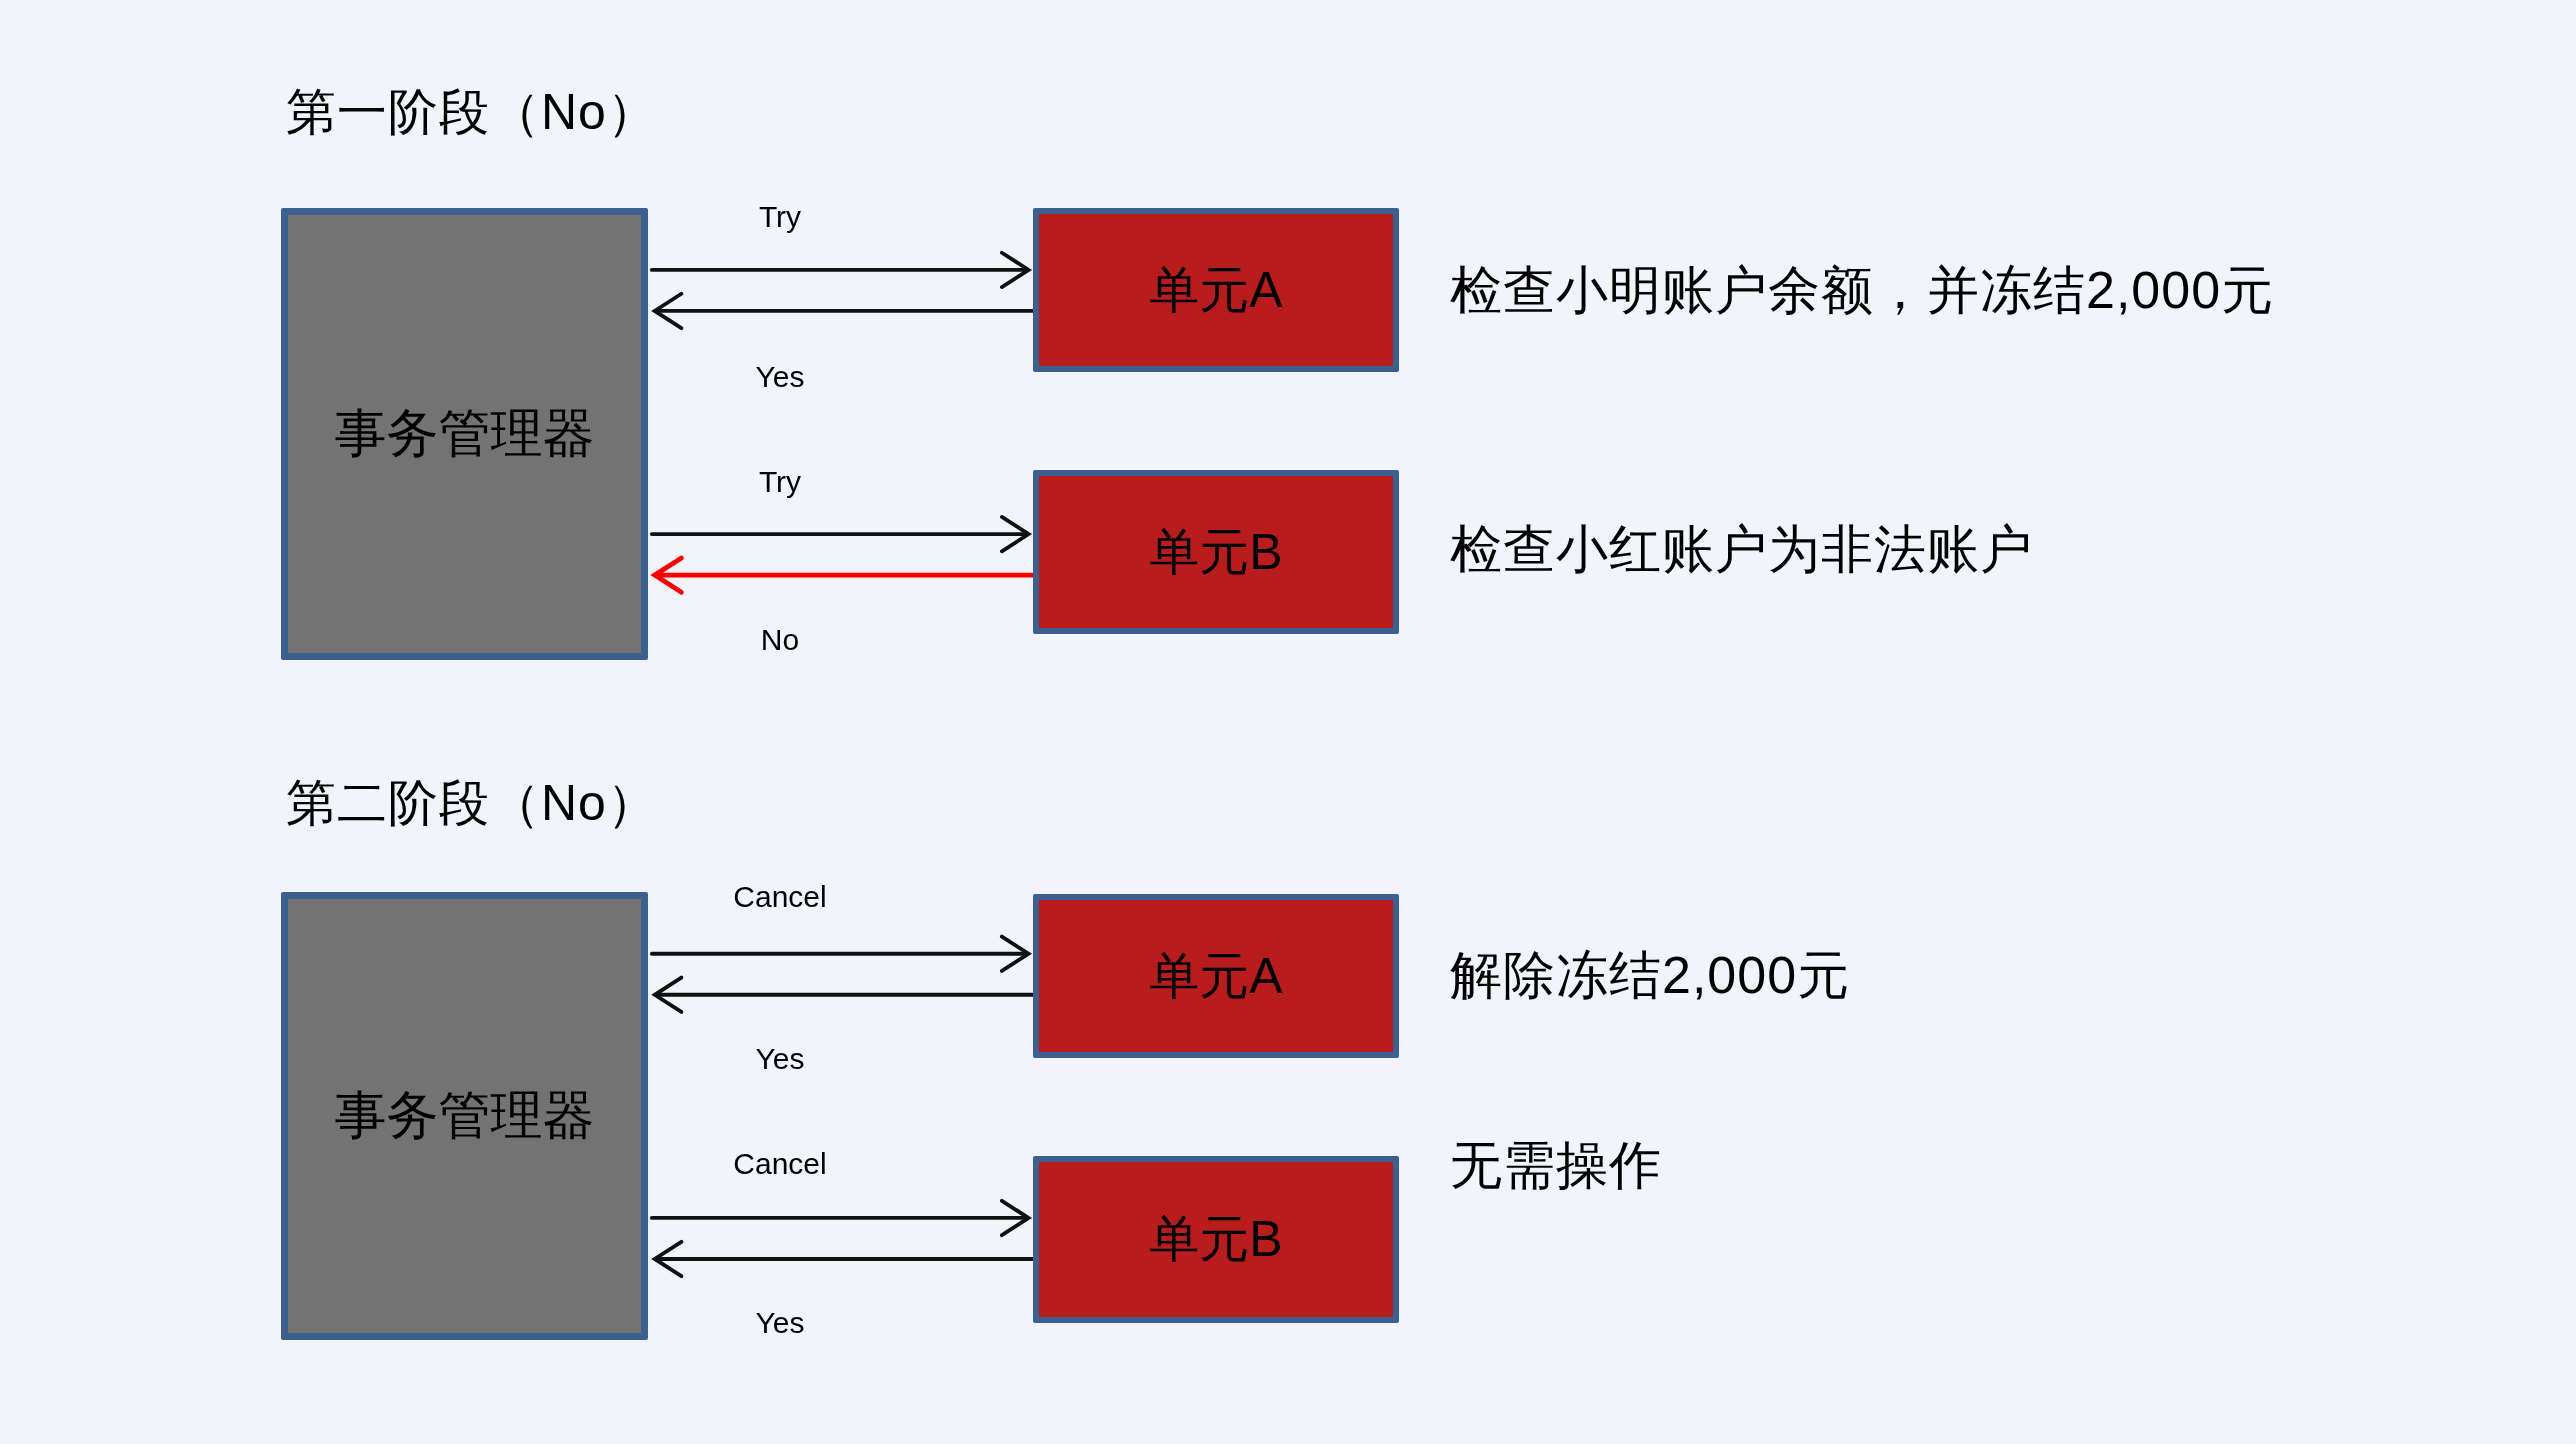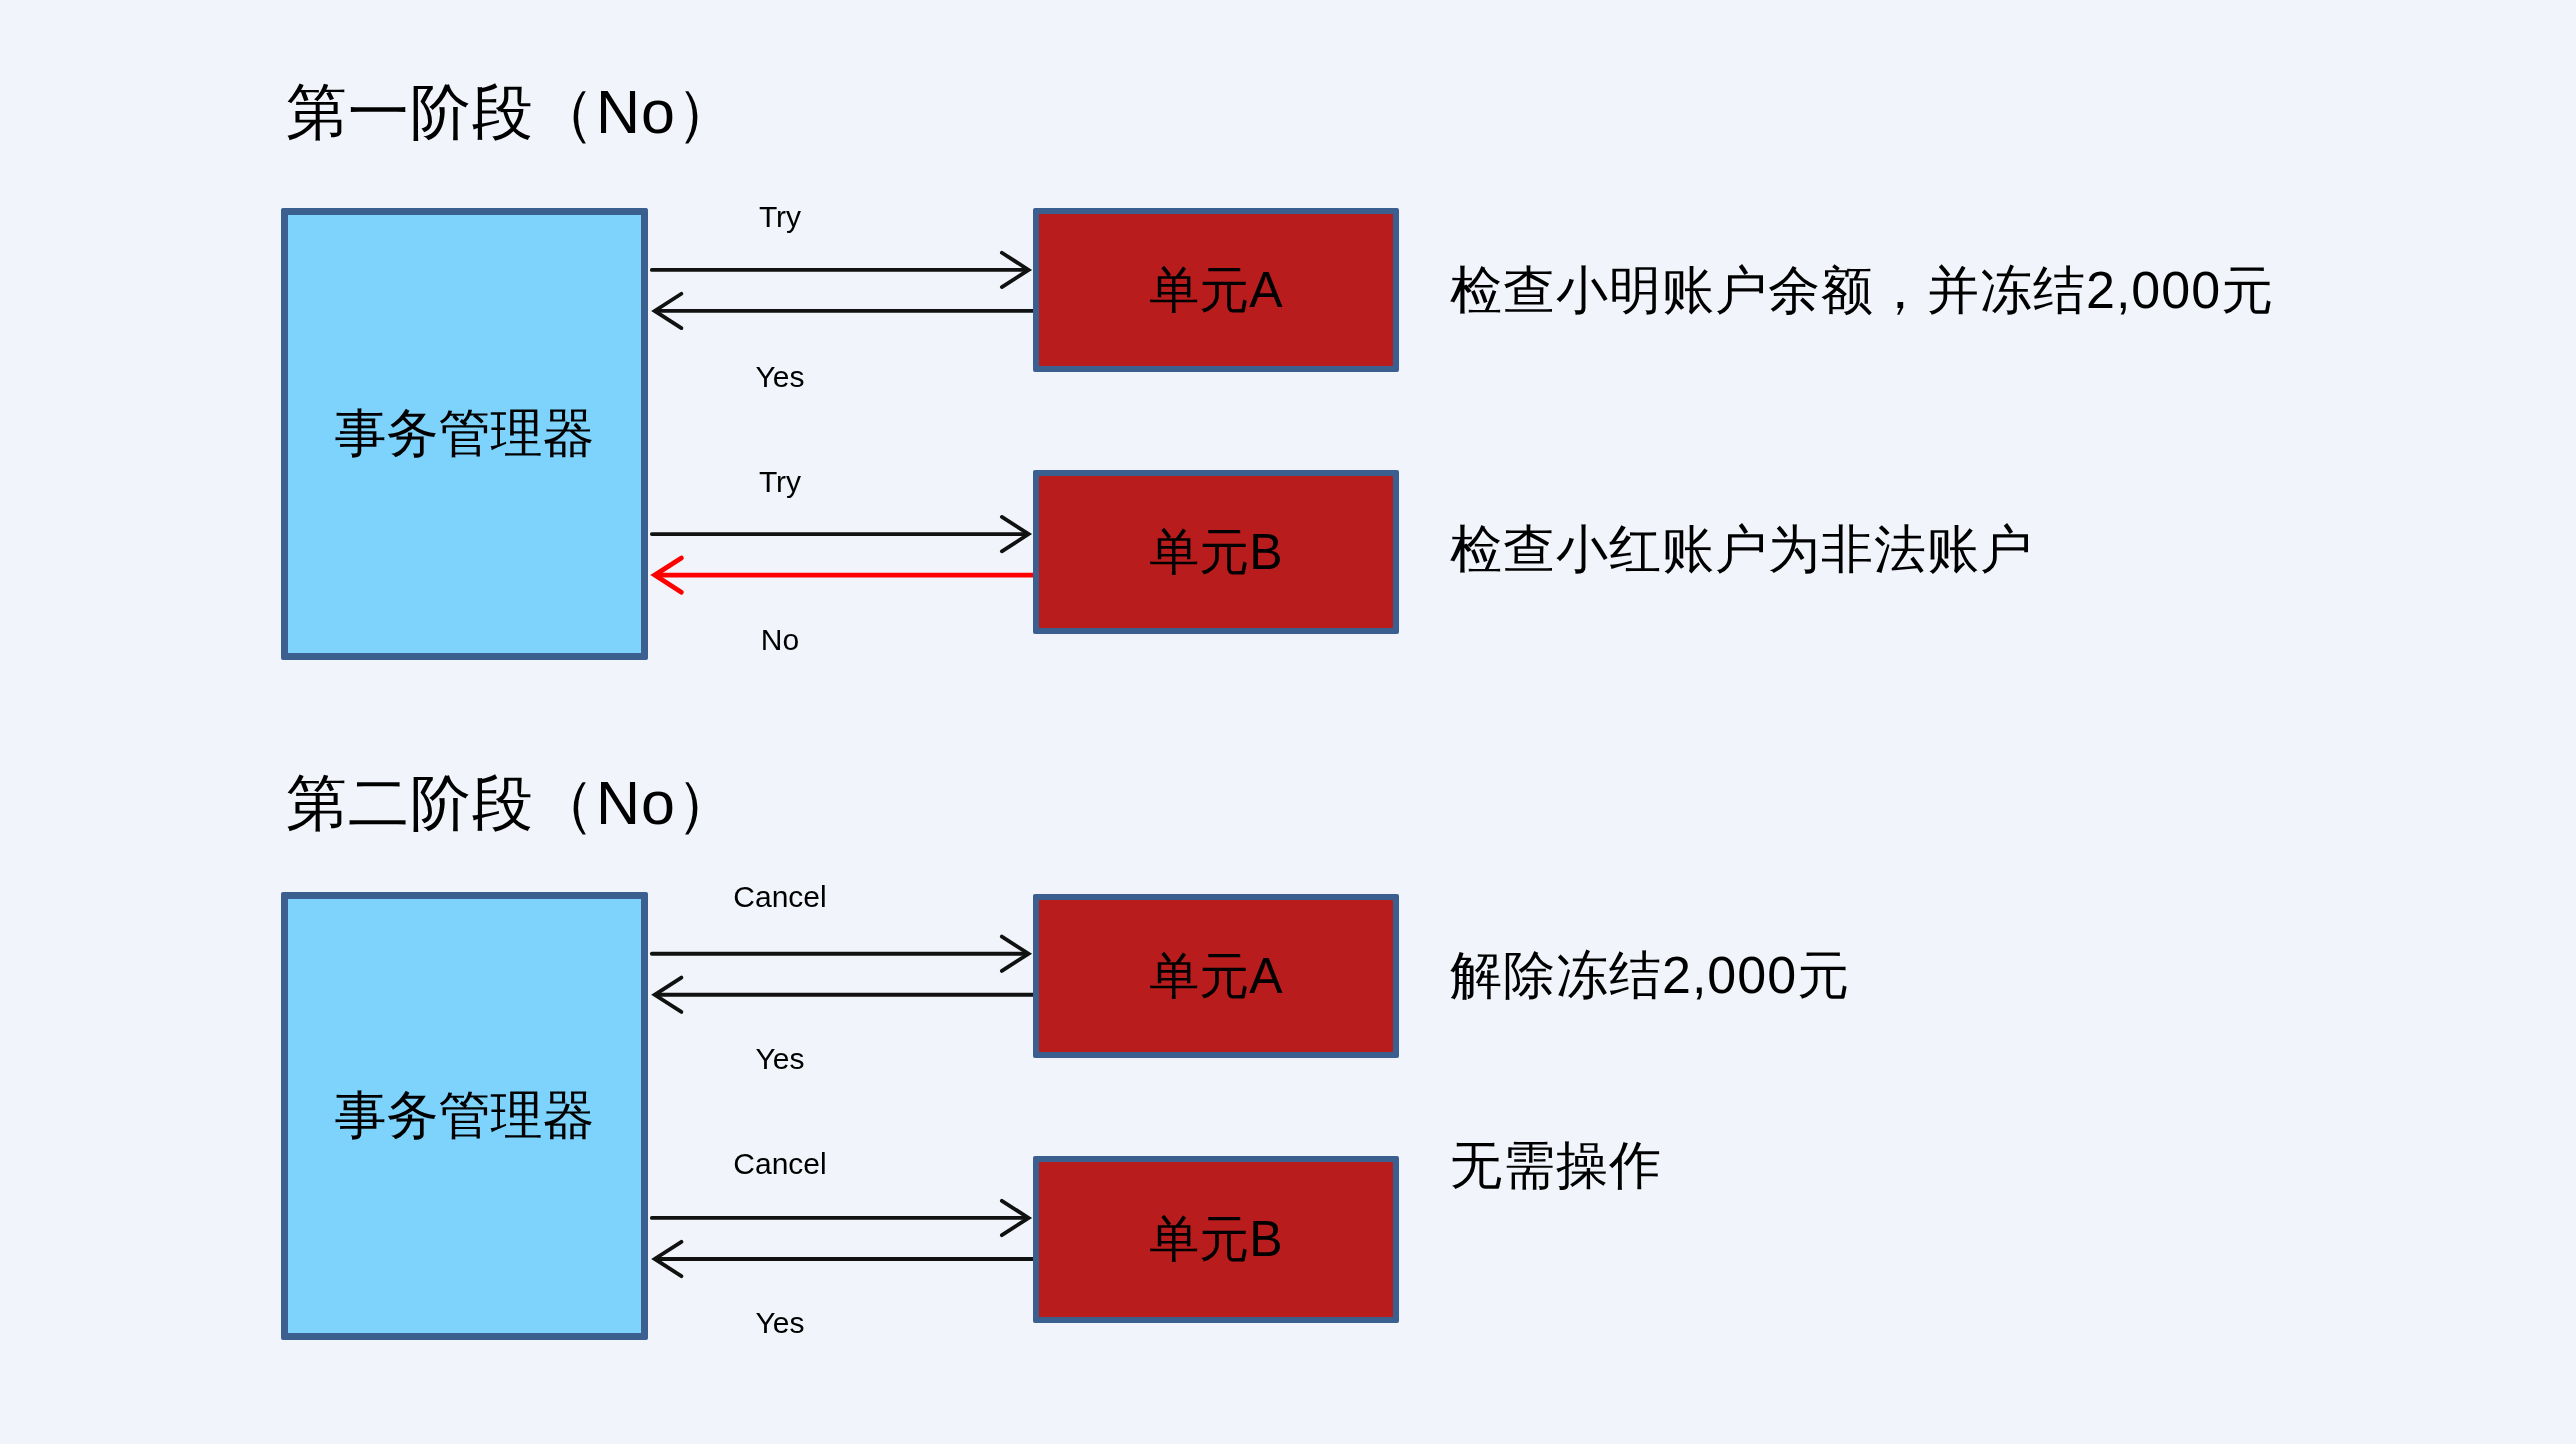--- a/index.html
+++ b/index.html
@@ -9,26 +9,26 @@
     font-family:"Liberation Sans","DejaVu Sans",sans-serif;
     color:#000;
     position:relative;
     overflow:hidden;
   }
   .canvas{position:absolute;inset:0;}
   .arrows{position:absolute;left:0;top:0;width:2576px;height:1444px;pointer-events:none;}
 
   .phase-title{
     position:absolute;left:286px;
-    font-size:61px;line-height:57px;font-weight:400;
+    font-size:50px;line-height:57px;font-weight:400;
     white-space:nowrap;letter-spacing:1px;
   }
   .manager-box{
     position:absolute;left:281px;width:367px;
-    background:#7dd3fc;border:7.6px solid #3B608F;border-radius:1.9px;
+    background:#737373;border:7.6px solid #3B608F;border-radius:1.9px;
     box-sizing:border-box;
     display:flex;align-items:center;justify-content:center;
   }
   .manager-box .label{font-size:52px;white-space:nowrap;}
   .unit-box{
     position:absolute;left:1033px;width:366px;height:164px;
     background:#b91c1c;border:6.7px solid #3B608F;border-radius:1.9px;
     box-sizing:border-box;
     display:flex;align-items:center;justify-content:center;
   }

